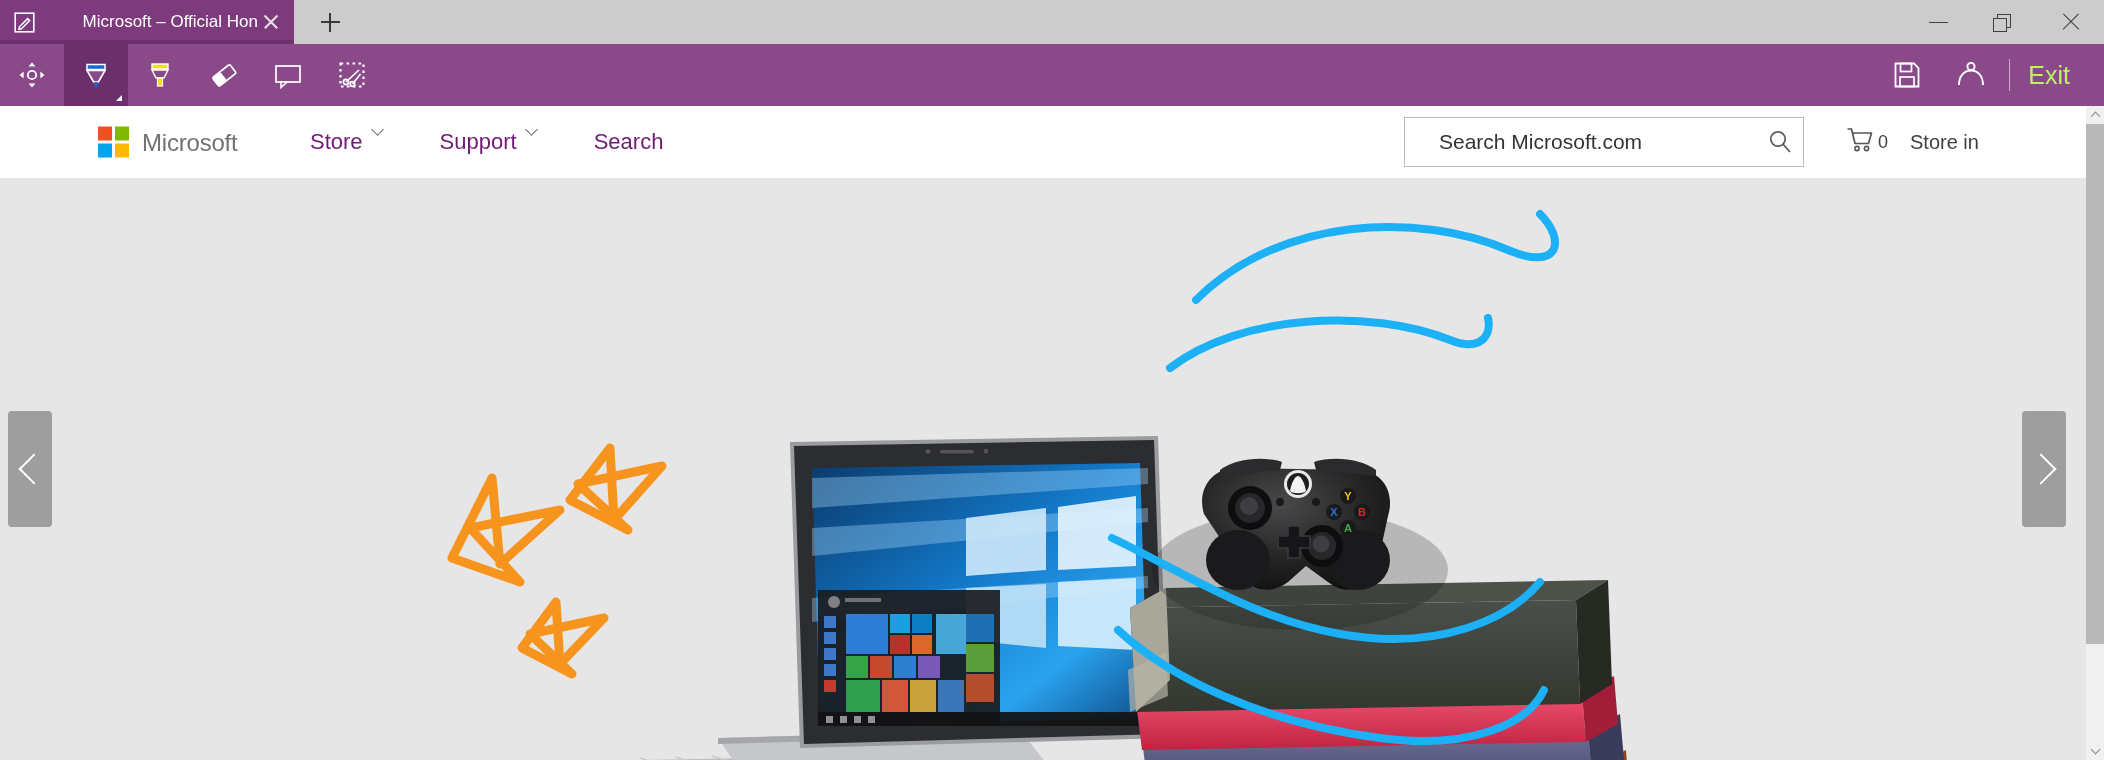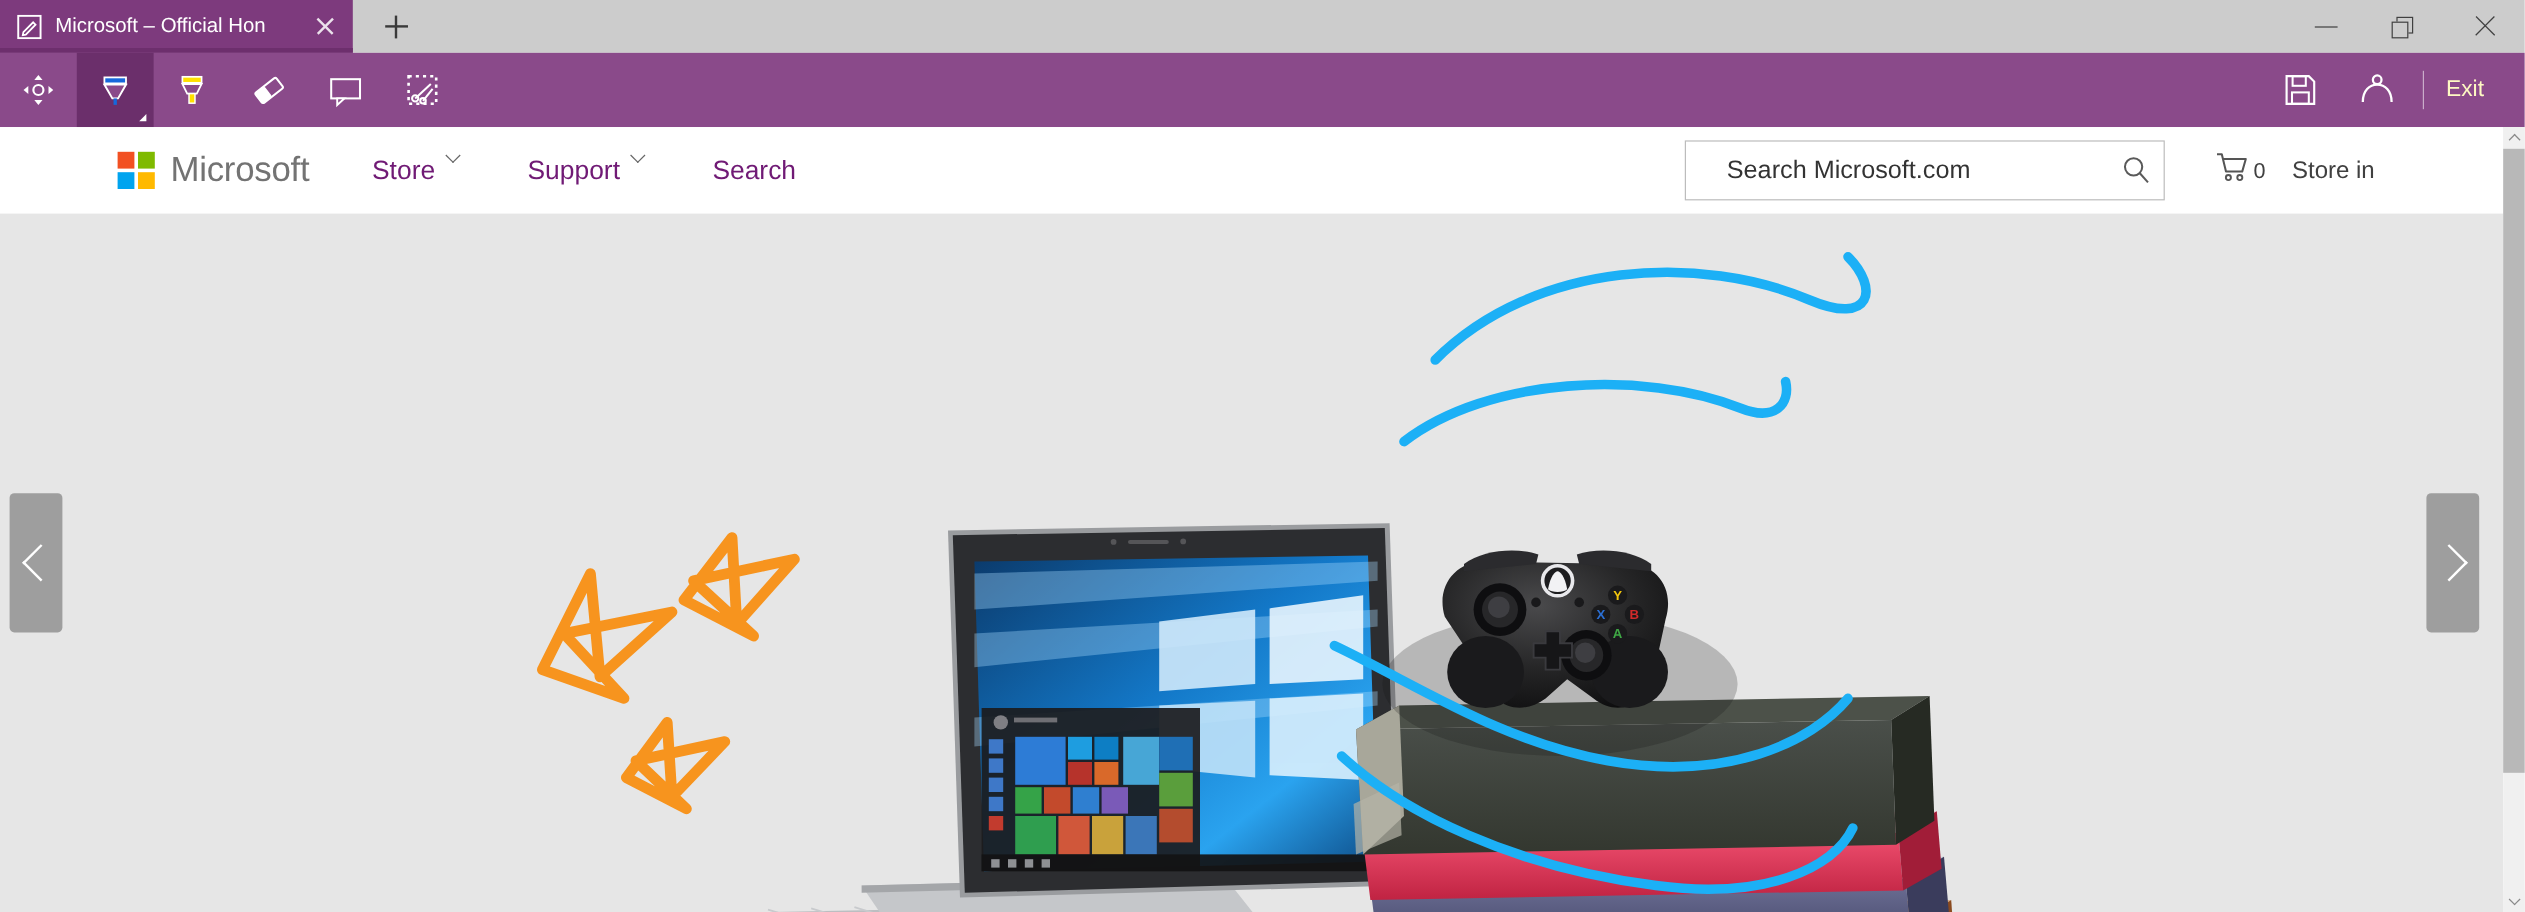--- a/index.html
+++ b/index.html
@@ -19,21 +19,21 @@
     position: absolute; left: 0; top: 0; width: 294px; height: 44px;
     background: #7d3a7d; display: flex; align-items: center; padding: 0 10px 0 14px;
   }
   .tab-favicon {
     width: 21px; height: 21px; flex: 0 0 21px; margin-right: 11px;
     position: relative;
   }
   .tab-favicon svg { display: block; }
   .tab-title {
     flex: 1 1 auto; color: #ffffff; font-size: 17px; line-height: 20px;
-    white-space: nowrap; overflow: hidden;
+    white-space: nowrap; overflow: hidden; text-align: right;
   }
   .tab-close {
     flex: 0 0 26px; width: 26px; height: 26px; position: relative;
     opacity: .85;
   }
   .tab-close::before, .tab-close::after {
     content: ""; position: absolute; left: 4px; top: 12px; width: 18px; height: 1.6px;
     background: #ffffff;
   }
   .tab-close::before { transform: rotate(45deg); }
@@ -92,21 +92,21 @@
   .inkbar-right {
     position: absolute; right: 0; top: 0; height: 62px; display: flex; align-items: center;
   }
   .ink-icon-btn {
     width: 64px; height: 62px; display: flex; align-items: center; justify-content: center;
   }
   .ink-div {
     width: 1px; height: 32px; background: rgba(255,255,255,.55); margin: 0 12px 0 6px;
   }
   .exit-btn {
-    color: #fef9c3; font-size: 19px; padding: 0 34px 0 6px; line-height: 62px;
+    color: #bef264; font-size: 25px; padding: 0 34px 0 6px; line-height: 62px;
   }
 
   
   .page {
     position: absolute; left: 0; top: 106px; width: 2086px; height: 654px;
     background: #ffffff; overflow: hidden;
   }
   .msnav {
     position: relative; width: 2086px; height: 72px; background: #ffffff;
     display: flex; align-items: center;
@@ -114,21 +114,21 @@
   .ms-logo-wrap {
     position: absolute; left: 98px; top: 50%; transform: translateY(-50%);
     display: flex; align-items: center;
   }
   .ms-squares {
     width: 31px; height: 31px; display: grid;
     grid-template-columns: 14px 14px; grid-template-rows: 14px 14px; gap: 3px;
   }
   .sq { width: 14px; height: 14px; }
   .ms-wordmark {
-    margin-left: 13px; font-size: 29px; color: #737373; letter-spacing: -.2px;
+    margin-left: 13px; font-size: 24px; color: #737373; letter-spacing: -.2px;
     line-height: 31px;
   }
   .navlinks { position: absolute; left: 310px; top: 50%; transform: translateY(-50%); display: flex; }
   .navlink {
     font-size: 22px; color: #701a75; margin-right: 58px; display: flex; align-items: flex-start;
     line-height: 26px; white-space: nowrap;
   }
   .chev {
     display: inline-block; width: 9px; height: 9px; margin-left: 10px; margin-top: -4px;
     border-right: 1.6px solid #666; border-bottom: 1.6px solid #666;

